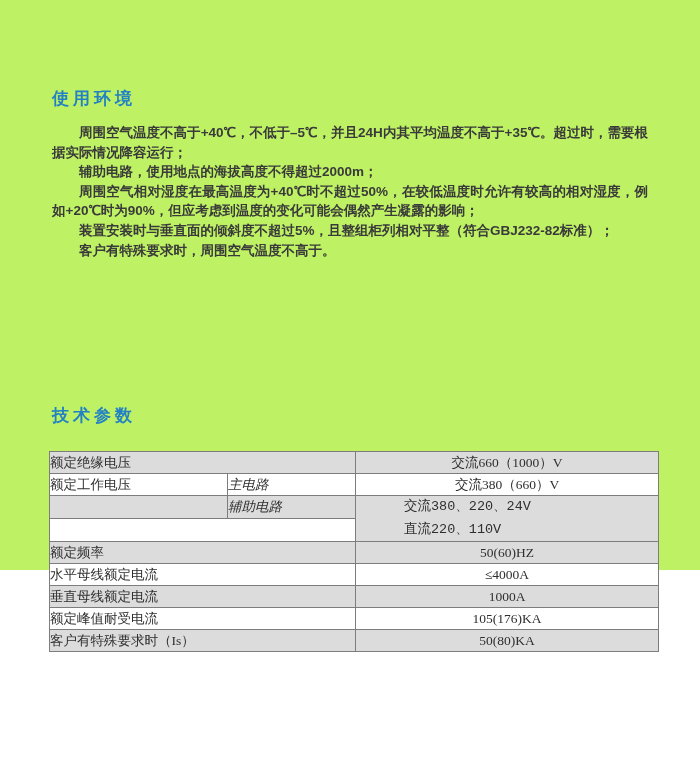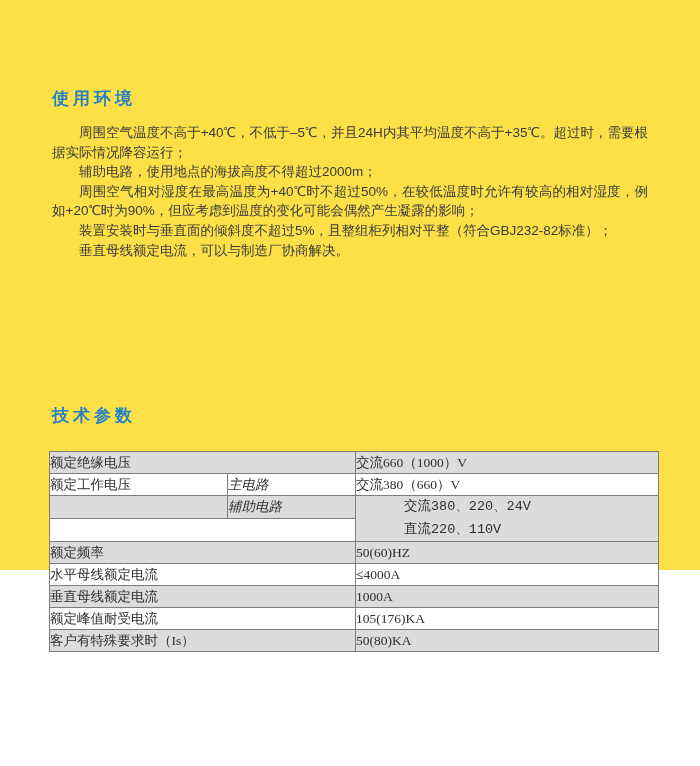--- a/index.html
+++ b/index.html
@@ -3,41 +3,41 @@
 <meta charset="utf-8">
 <style>
   * { margin: 0; padding: 0; box-sizing: border-box; }
   html, body { width: 700px; background: #ffffff; }
   body {
     height: 766px;
     position: relative;
     font-family: "Liberation Sans", sans-serif;
     overflow: hidden;
   }
-  .page { width: 700px; height: 570px; background: #fde047; }
+  .page { width: 700px; height: 570px; background: #bef264; }
 
   .section-title {
     margin-left: 52px;
     font-size: 17px;
     font-weight: bold;
     color: #2381c4;
     letter-spacing: 4px;
     line-height: 22px;
   }
   .title-usage { padding-top: 88px; }
   .title-specs { margin-top: 145px; font-family: Liberation Serif, serif; }
 
   .body-text {
     margin: 13px 52px 0 52px;
     width: 596px;
   }
   .body-text p {
     font-size: 13.5px;
     line-height: 19.6px;
-    font-weight: normal;
+    font-weight: bold;
     color: #3a3a3a;
     text-align: justify;
     text-indent: 2em;
   }
 
   .spec-table-wrap { margin: 24px 0 0 49px; }
   table.spec-table {
     border-collapse: collapse;
     width: 609px;
     table-layout: fixed;
@@ -48,38 +48,38 @@
   table.spec-table td {
     border: 1px solid #7d7d7d;
     height: 22px;
     padding: 0;
     vertical-align: middle;
     white-space: nowrap;
     overflow: hidden;
   }
   td.lbl   { padding-left: 28px; }
   td.sub   { padding-left: 30px; font-style: italic; }
-  td.val   { padding-left: 48px; }
+  td.val   { padding-left: 48px; text-align: center; }
   td.shade { background: #dcdcdc; }
   td.white { background: #ffffff; }
   .val-line { line-height: 22.5px; padding-left: 48px; }
 </style>
 </head>
 <body>
 
 <div class="page">
 
   <div class="section-title title-usage">使用环境</div>
 
   <div class="body-text">
     <p>周围空气温度不高于+40℃，不低于–5℃，并且24H内其平均温度不高于+35℃。超过时，需要根据实际情况降容运行；</p>
     <p>辅助电路，使用地点的海拔高度不得超过2000m；</p>
     <p>周围空气相对湿度在最高温度为+40℃时不超过50%，在较低温度时允许有较高的相对湿度，例如+20℃时为90%，但应考虑到温度的变化可能会偶然产生凝露的影响；</p>
     <p>装置安装时与垂直面的倾斜度不超过5%，且整组柜列相对平整（符合GBJ232-82标准）；</p>
-    <p>垂直母线额定电流，可以与制造厂协商解决。</p>
+    <p>客户有特殊要求时，周围空气温度不高于。</p>
   </div>
 
   <div class="section-title title-specs">技术参数</div>
 
   <div class="spec-table-wrap">
     <table class="spec-table">
       <colgroup>
         <col style="width:178px">
         <col style="width:128px">
         <col style="width:303px">

